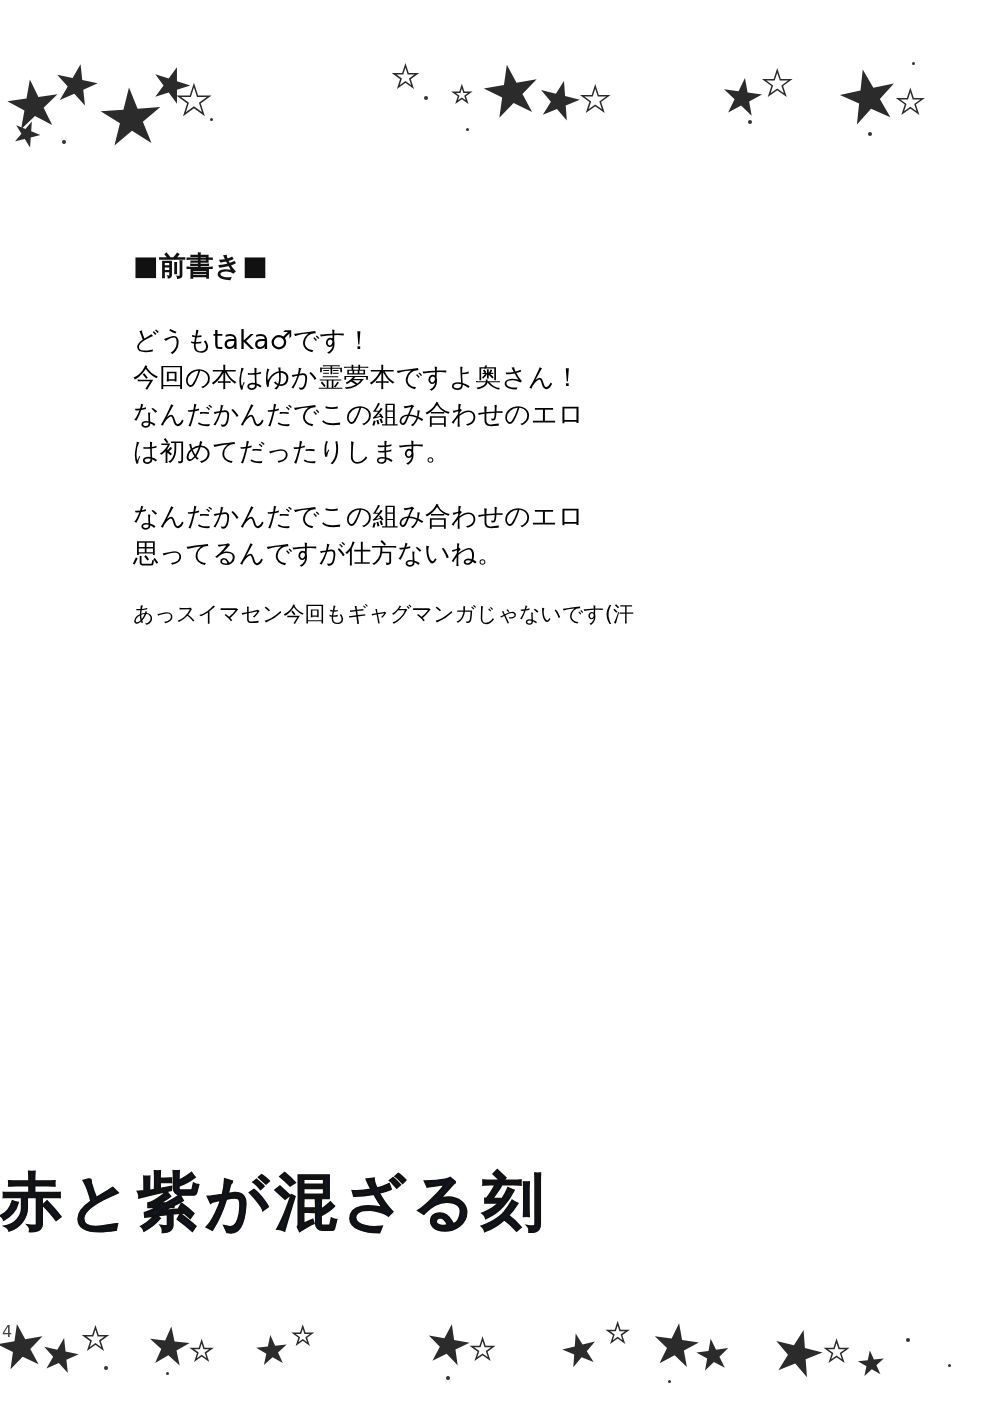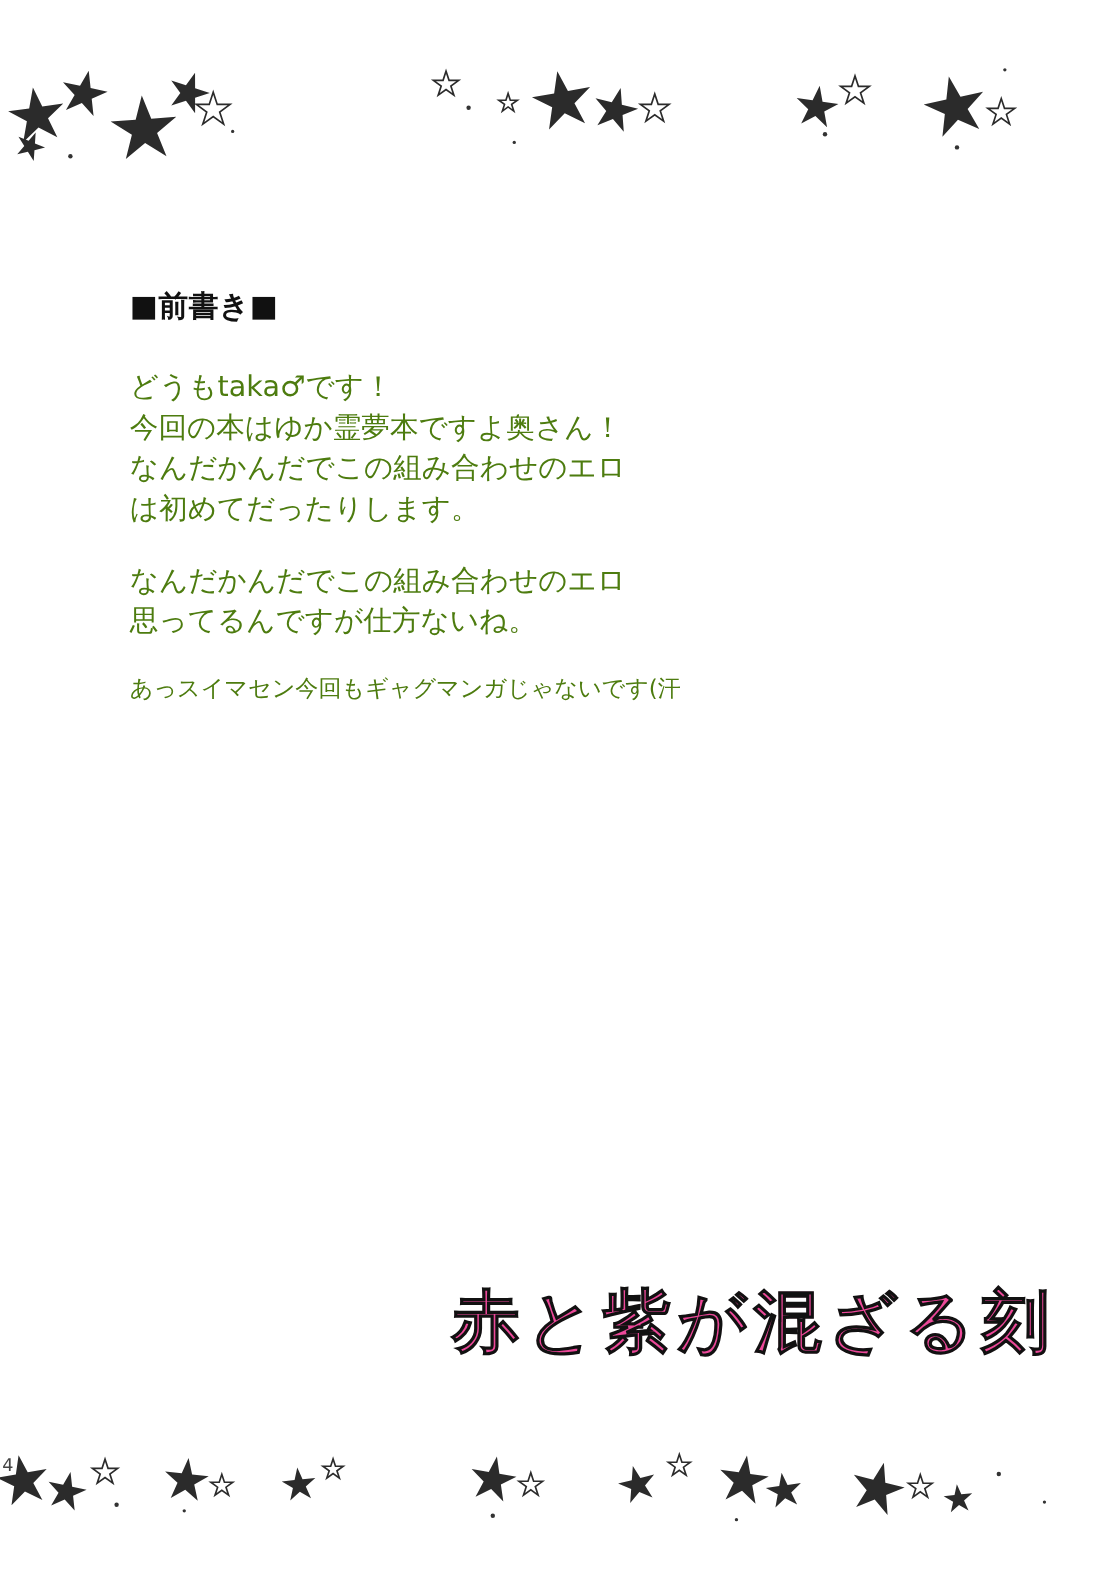--- a/index.html
+++ b/index.html
@@ -40,57 +40,56 @@
   .star.fill { color: #2b2b2b; }
   .dot {
     position: absolute;
     background: #333;
     border-radius: 50%;
   }
 
   
   .text-block {
     position: absolute;
-    left: 118px;
+    left: 133px;
     top: 248px;
     width: 640px;
-    margin-top: 12px;
   }
   .heading {
     font-size: 27px;
     font-weight: bold;
     letter-spacing: 0.5px;
     margin: 0 0 38px 0;
     color: #111;
   }
   .para {
     font-size: 26px;
     line-height: 1.42;
     margin: 0 0 28px 0;
-    color: #4d7c0f;
+    color: #000000;
     white-space: pre-line;
   }
   .para.small {
     font-size: 21px;
     line-height: 1.5;
     margin-top: 6px;
   }
 
   
   .doujin-title {
     position: absolute;
     left: 0;
     right: 0;
     top: 1160px;
-    text-align: right;
+    text-align: left;
     font-family: "DejaVu Serif", serif;
     font-weight: bold;
     font-size: 62px;
     letter-spacing: 6px;
-    color: #ec4899;
+    color: #0f172a;
     -webkit-text-stroke: 1px #111;
     padding-right: 40px;
   }
 
   
   .page-number {
     position: absolute;
     left: 2px;
     top: 1322px;
     font-size: 16px;

